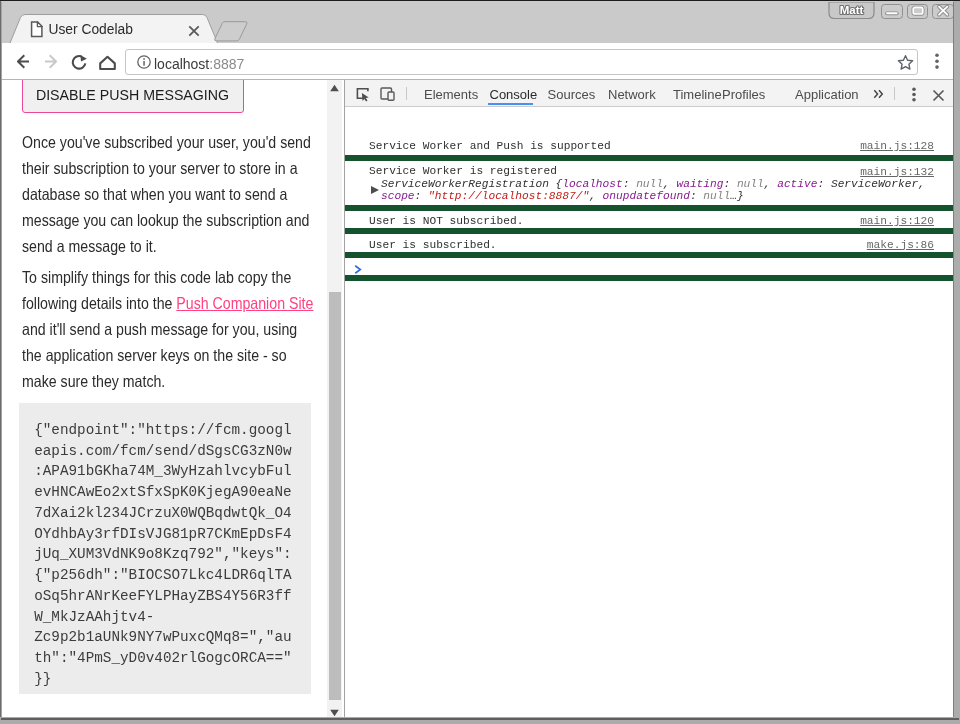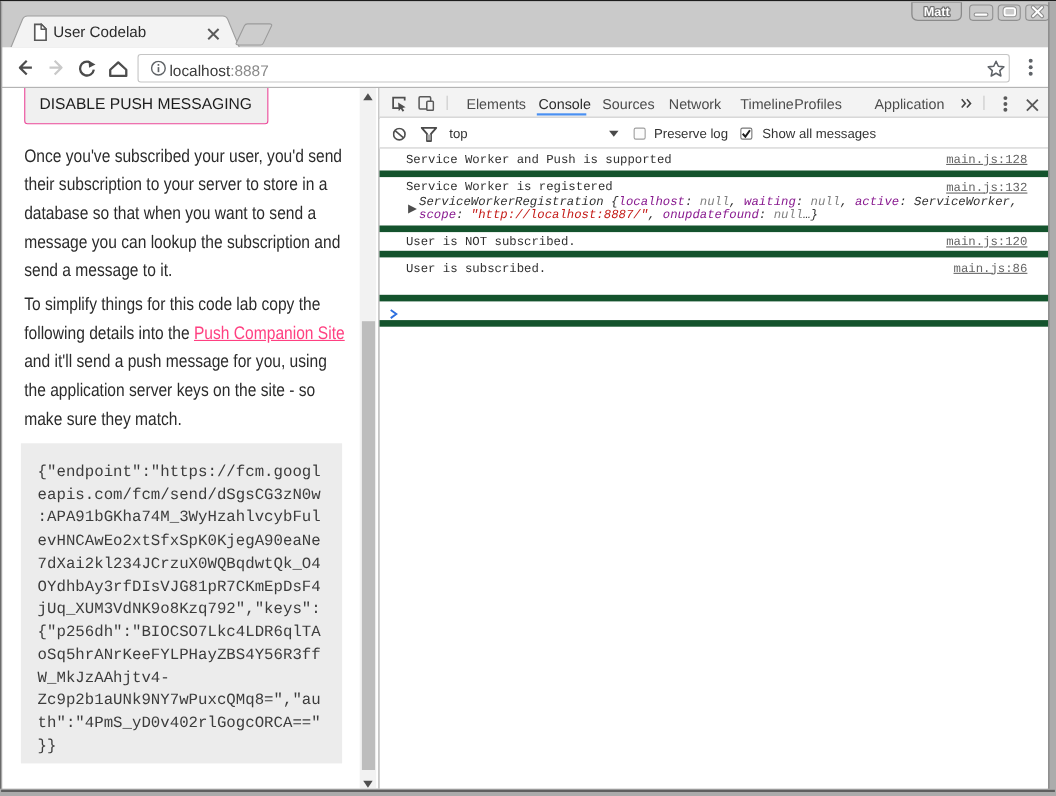--- a/index.html
+++ b/index.html
@@ -202,52 +202,29 @@
         <circle cx="4" cy="2.2" r="1.8" fill="#5a5a5a"></circle>
           <circle cx="4" cy="7.5" r="1.8" fill="#5a5a5a"></circle>
           <circle cx="4" cy="12.8" r="1.8" fill="#5a5a5a"></circle>
       </svg>
 
       <svg class="abs" style="left:587px;top:8.5px" width="13" height="13" viewBox="0 0 13 13">
         <path d="M 1.5 1.5 L 11.5 11.5 M 11.5 1.5 L 1.5 11.5" stroke="#5a5a5a" stroke-width="1.7"></path>
       </svg>
     </div>
     <div id="consoleul"></div>
-    <div id="ctoolbar">
-
-      <svg class="abs" style="left:12px;top:8px" width="13" height="13" viewBox="0 0 13 13">
-        <circle cx="6" cy="6" r="5.2" fill="none" stroke="#4f4f4f" stroke-width="1.5"></circle>
-        <path d="M 2.4 2.9 L 9.6 9.2" stroke="#4f4f4f" stroke-width="1.5"></path>
-      </svg>
-
-      <svg class="abs" style="left:37px;top:7px" width="16" height="15" viewBox="0 0 16 15">
-        <path d="M 1.4 1.2 L 14.6 1.2 L 9.8 6.8 L 9.8 13.2 L 6.2 13.2 L 6.2 6.8 Z" fill="#ffffff" stroke="#4a4a4a" stroke-width="1.7" stroke-linejoin="round"></path>
-        <path d="M 6.4 7.2 L 9.6 7.2 L 9.6 12.6 L 6.4 12.6 Z" fill="#aaaaaa"></path>
-      </svg>
-      <div class="ctxt" style="left:63.5px">top</div>
-      <svg class="abs" style="left:207.5px;top:10px" width="10" height="7" viewBox="0 0 10 7">
-          <path d="M 0.7 0.8 L 9.3 0.8 L 5 6.4 Z" fill="#4a4a4a"></path>
-        </svg>
-      <div class="cbox" style="left:231px"></div>
-      <div class="ctxt" style="left:249.5px">Preserve log</div>
-      <div class="cbox" style="left:328px;background:#fff;border-color:#777"></div>
-      <svg class="abs" style="left:328px;top:7.5px" width="11" height="11" viewBox="0 0 11 11">
-          <path d="M 2.2 5.6 L 4.6 8.2 L 8.8 2.4" fill="none" stroke="#1d1d1d" stroke-width="1.8"></path>
-        </svg>
-      <div class="ctxt" style="left:348px">Show all messages</div>
-    </div>
     <div id="console">
       <div class="crow" style="border-top:none">Service Worker and Push is supported<span class="link">main.js:128</span></div>
       <div class="crow" style="padding-top:3.5px;padding-bottom:2px">Service Worker is registered<span class="link">main.js:132</span>
         <div class="objprev" id="obj1">ServiceWorkerRegistration {<span class="vio">localhost</span>: <span class="gry">null</span>, <span class="vio">waiting</span>: <span class="gry">null</span>, <span class="vio">active</span>: ServiceWorker,</div>
         <div class="objprev" id="obj2"><span class="vio">scope</span>: <span class="red">"http://localhost:8887/"</span>, <span class="vio">onupdatefound</span>: <span class="gry">null</span>…}</div>
         <div id="disc"></div>
       </div>
       <div class="crow" style="padding-top:4.5px;padding-bottom:0">User is NOT subscribed.<span class="link">main.js:120</span></div>
-      <div class="crow" style="padding-top:5px;padding-bottom:16px">User is subscribed.<span class="link">main.js:86</span></div>
+      <div class="crow" style="padding-top:5px;padding-bottom:0">User is subscribed.<span class="link">make.js:86</span></div>
       <div class="crow" id="promptrow" style="height:23px">
         <svg class="abs" style="left:8.5px;top:7px" width="8" height="9" viewBox="0 0 8 9">
             <path d="M 1.2 0.8 L 6.3 4.5 L 1.2 8.2" fill="none" stroke="#2d6fdf" stroke-width="1.7"></path>
           </svg>
       </div>
     </div>
   </div>
 </div>
 <div class="abs" id="topline"></div>
 <div class="abs" id="leftborder"></div>

